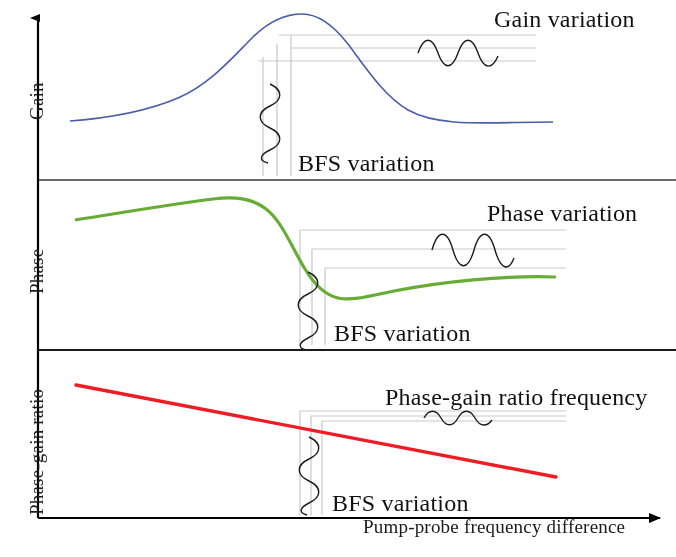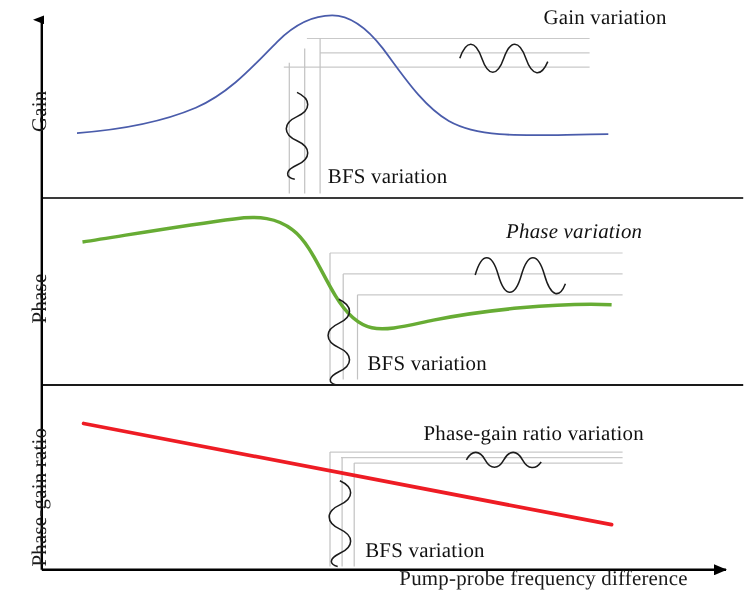--- a/index.html
+++ b/index.html
@@ -28,21 +28,21 @@
     white-space: nowrap;
     letter-spacing: 0.2px;
   }
   .vlabel {
     transform-origin: 0 0;
     transform: rotate(-90deg);
   }
   .anno {
     position: absolute;
     font-family: "Liberation Serif", "DejaVu Serif", serif;
-    font-size: 19px;
+    font-size: 24px;
     color: #111111;
     white-space: nowrap;
     letter-spacing: 0.2px;
   }
 </style>
 </head>
 <body>
 
 <div id="figure">
 
@@ -170,21 +170,21 @@
   <div class="axis-label vlabel" style="left:26px; top:294px;">Phase</div>
 
   <div class="axis-label vlabel" style="left:26px; top:515px;">Phase-gain ratio</div>
 
   <div class="axis-label" style="left:363px; top:516px;">Pump-probe frequency difference</div>
 
   <div class="anno" style="left:494px; top:6px;">Gain variation</div>
 
   <div class="anno" style="left:298px; top:150px;">BFS variation</div>
 
-  <div class="anno" style="left:460px; top:200px;font-style:italic;">Phase variation</div>
+  <div class="anno" style="left:487px; top:200px;">Phase variation</div>
 
   <div class="anno" style="left:334px; top:320px;">BFS variation</div>
 
-  <div class="anno" style="left:385px; top:384px;">Phase-gain ratio variation</div>
+  <div class="anno" style="left:385px; top:384px;">Phase-gain ratio frequency</div>
 
   <div class="anno" style="left:332px; top:490px;">BFS variation</div>
 
 </div>
 
 </body></html>

